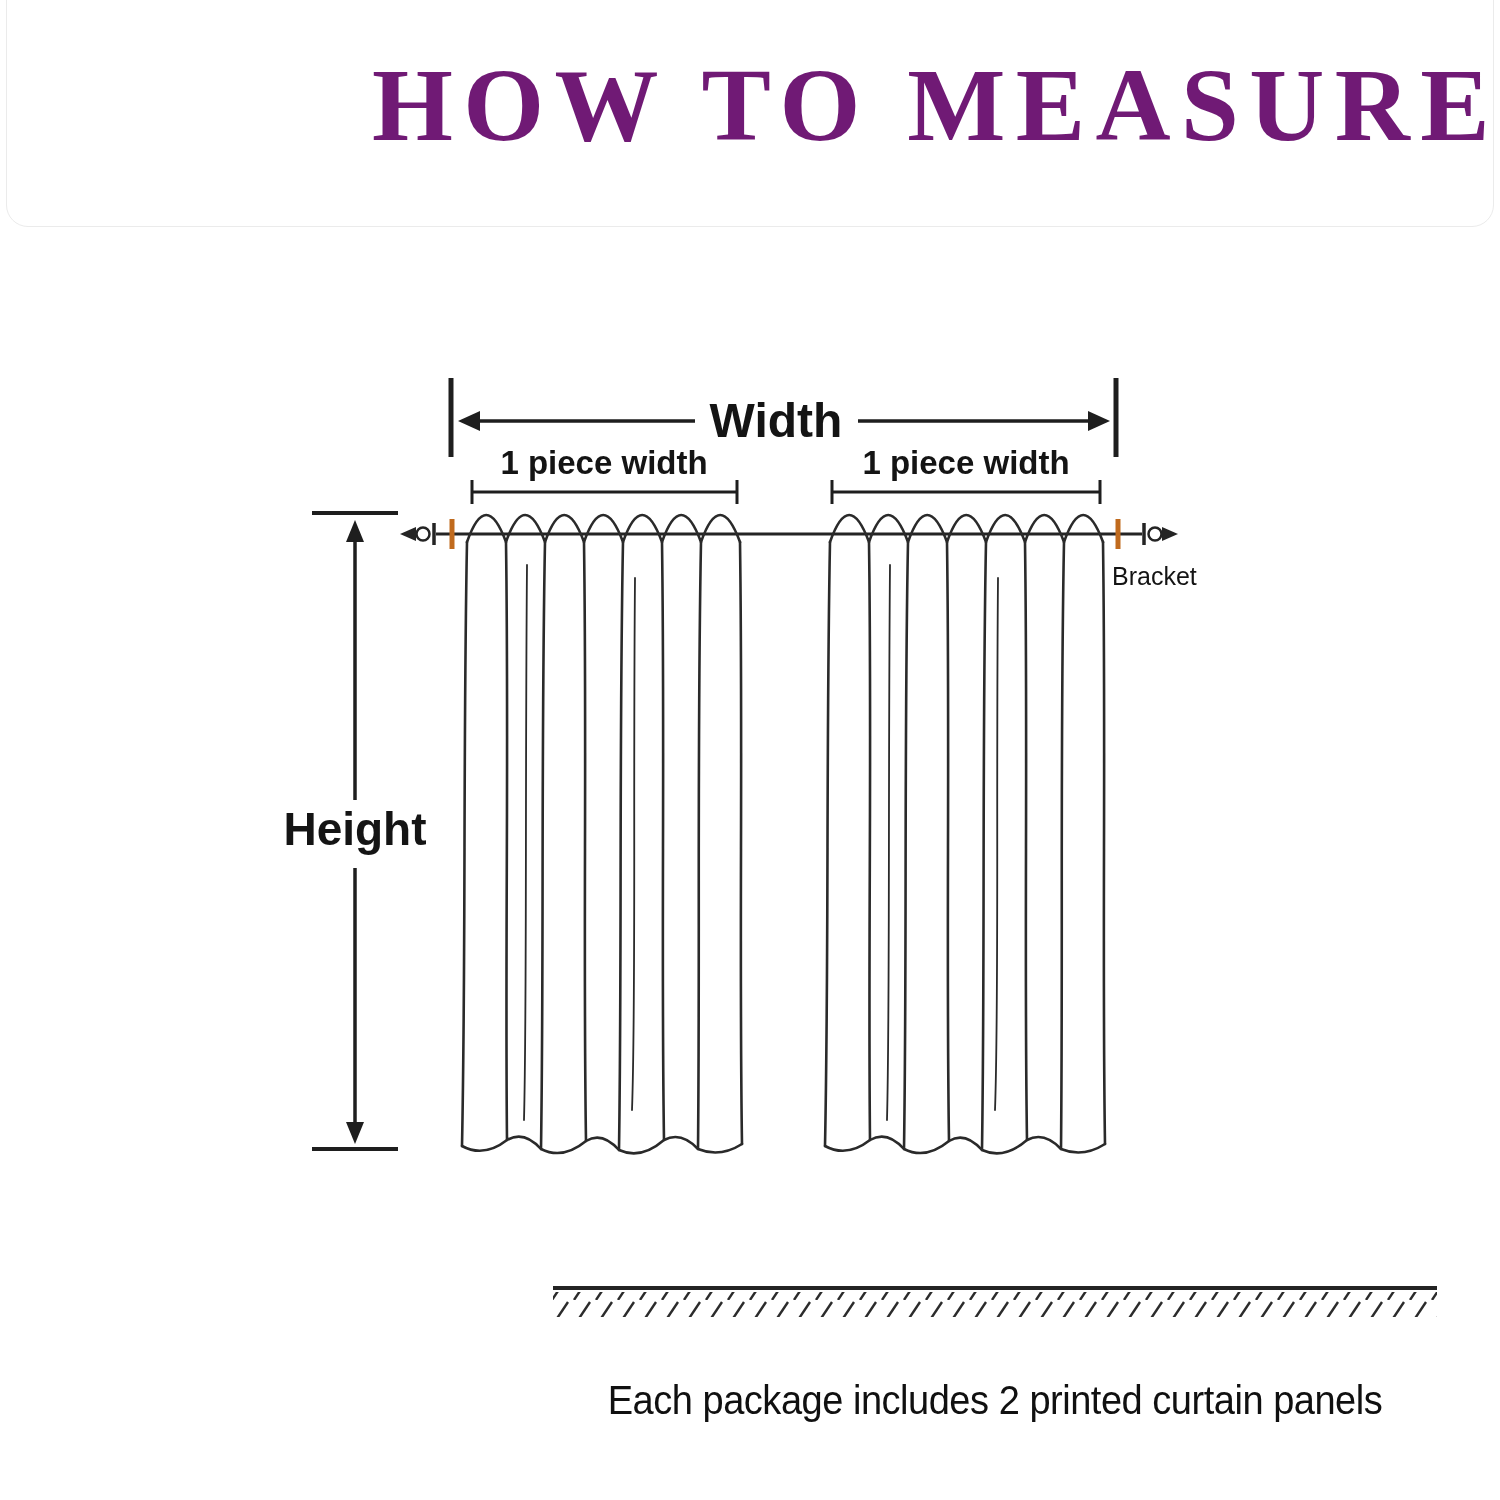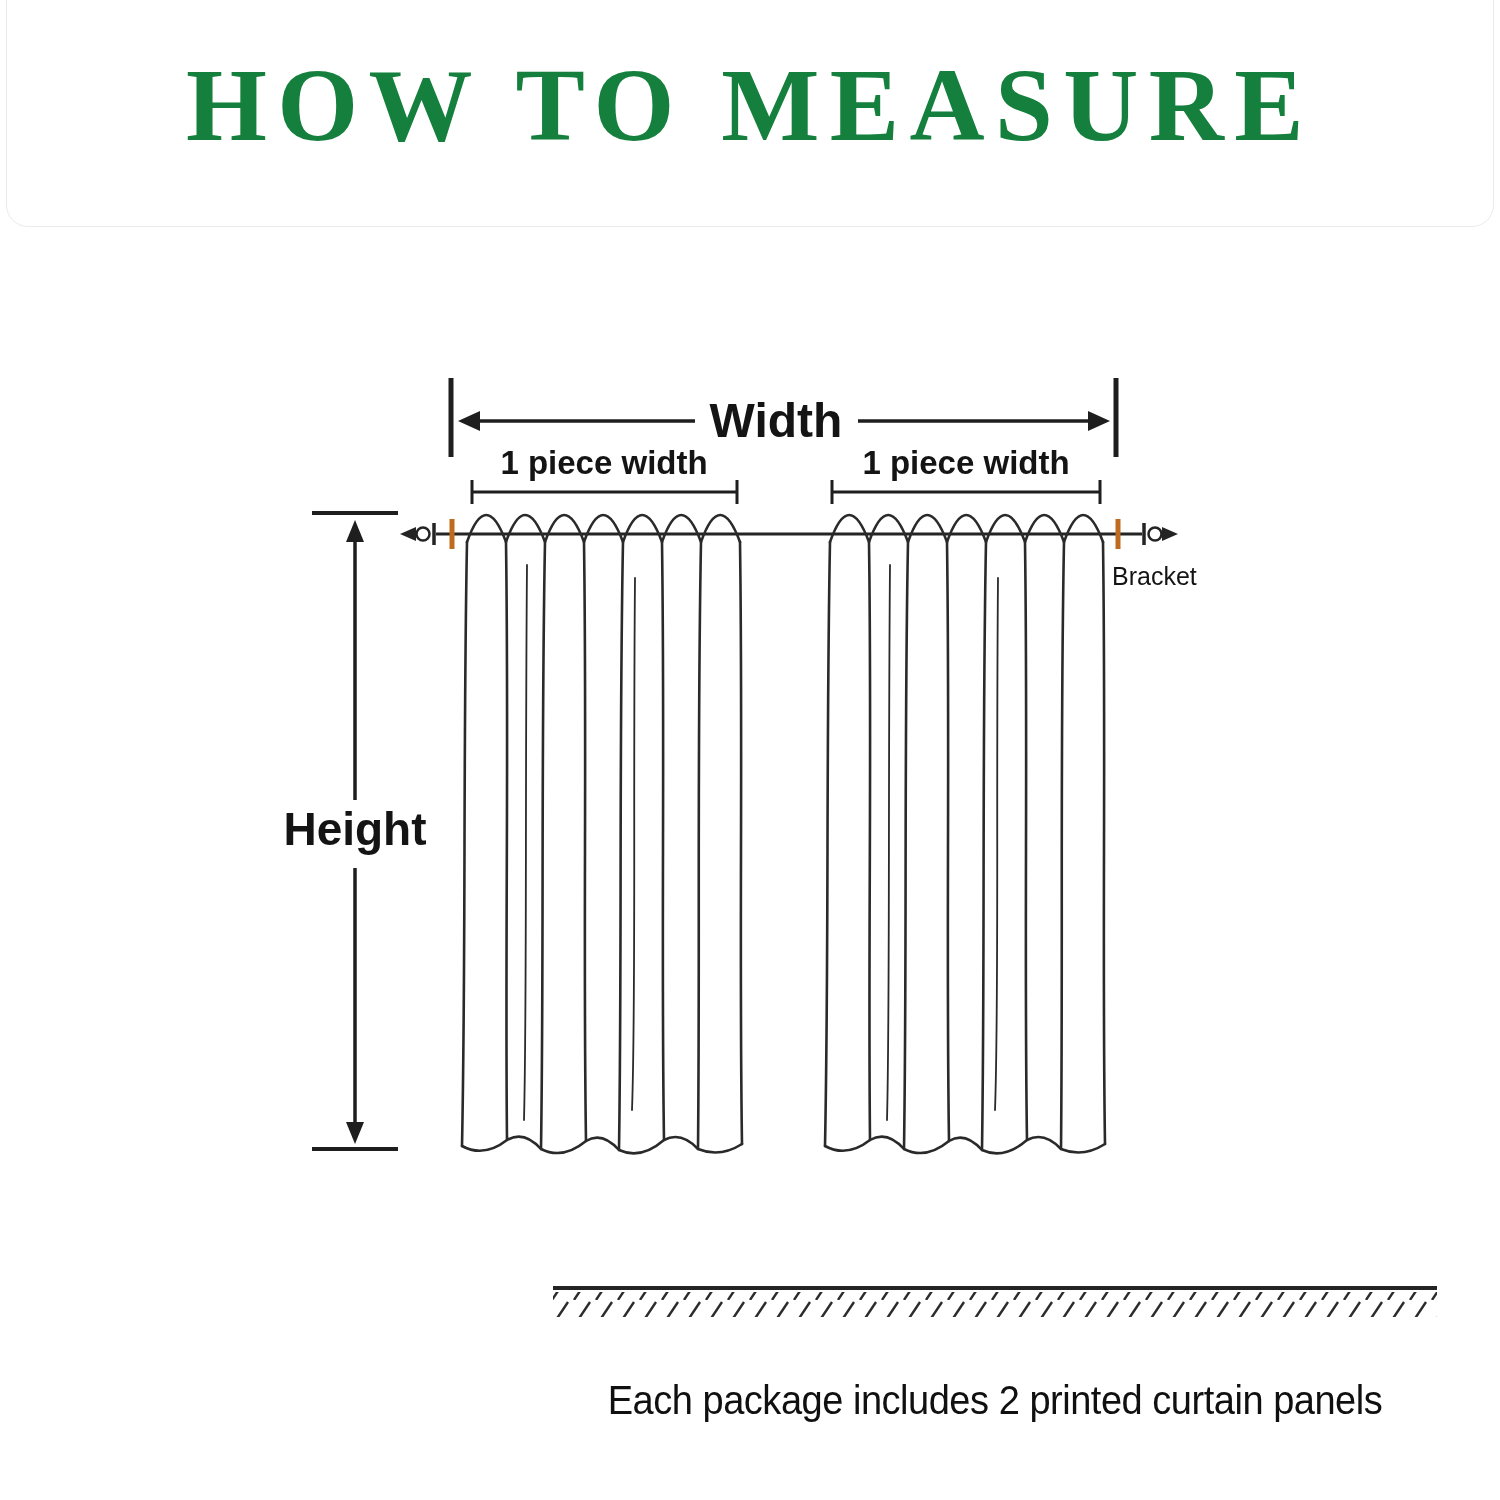--- a/index.html
+++ b/index.html
@@ -14,26 +14,26 @@
     position:absolute;
     left:6px;right:6px;top:-60px;height:285px;
     border:1.5px solid #ebebeb;
     border-radius:22px;
     background:#ffffff;
   }
   .page-title{
     position:absolute;
     top:48px;left:0;right:0;
     margin:0;
-    text-align:center;
+    text-align:right;
     font-family:"Liberation Serif", serif;
     font-weight:600;
     font-size:104px;
     letter-spacing:0.10em;
-    color:#15803d;
+    color:#701a75;
     line-height:1.1;
     white-space:nowrap;
   }
   .diagram-svg{
     position:absolute;top:0;left:0;
   }
   .footer-note{
     position:absolute;
     top:1378px;left:553px;width:884px;
     text-align:center;

